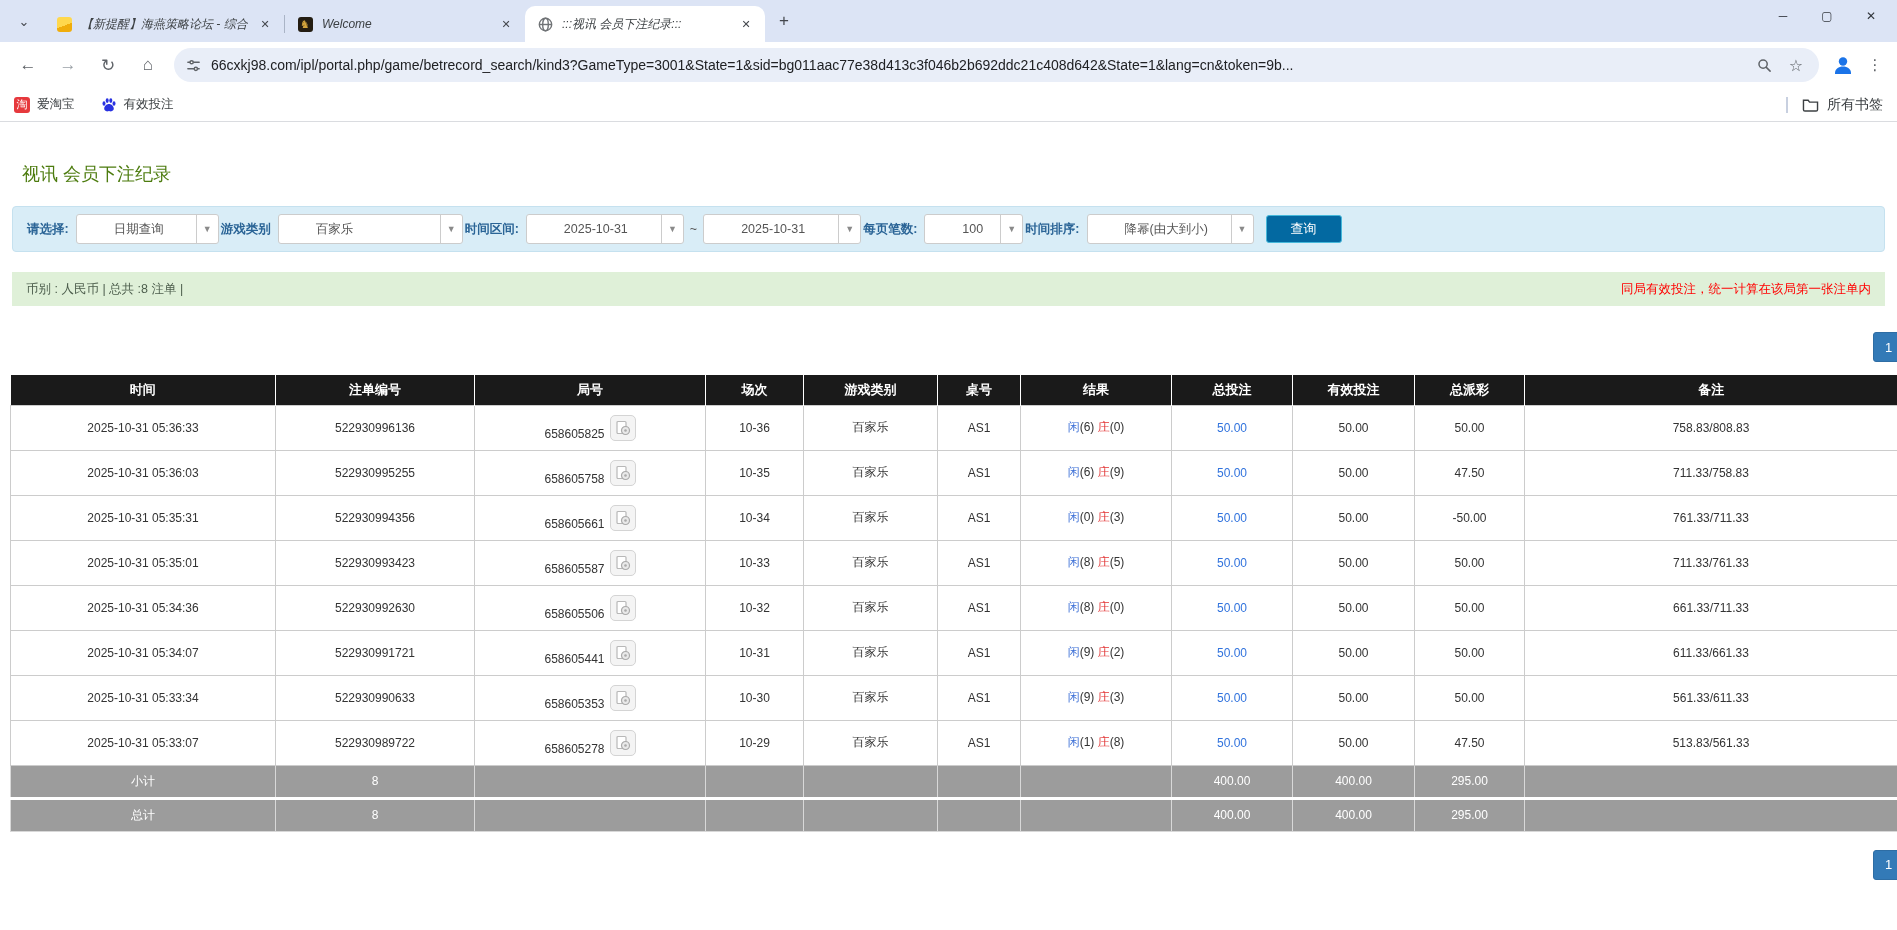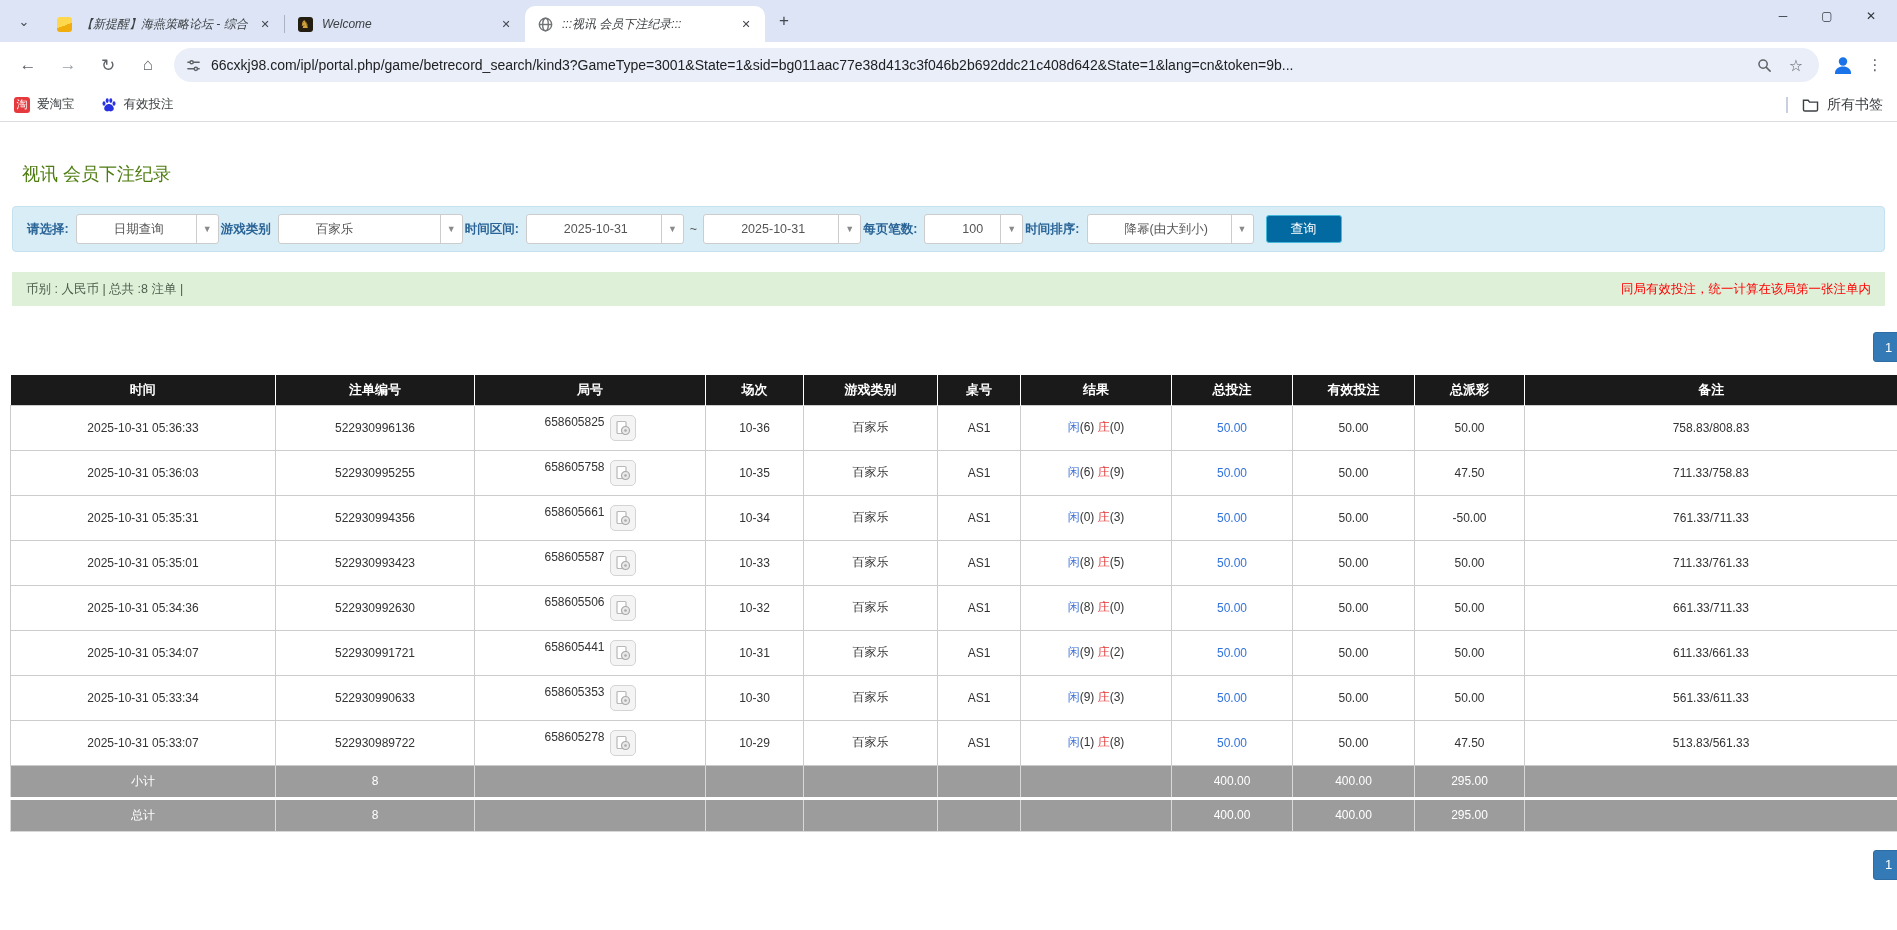--- a/index.html
+++ b/index.html
@@ -80,21 +80,21 @@
   table.bets { border-collapse:collapse; table-layout:fixed; width:1887px; margin:13px 0 0 10px; }
   table.bets thead th { background:#1a1a1a; color:#fff; font-size:13px; font-weight:700; height:30px;
     border-right:1px solid #fff; }
   table.bets thead th:last-child { border-right:none; }
   table.bets tbody td { height:45px; border:1px solid #ccc; text-align:center; font-size:12px; color:#333;
     background:#fff; }
   .res-xian { color:#3c6fd6; }
   .res-zhuang { color:#e23333; }
   .bet-link { color:#3173dd; cursor:pointer; }
   td.neg { color:#ff0000; }
-  .round-cell { display:inline-flex; align-items:flex-start; gap:5px; }
+  .round-cell { display:inline-flex; align-items:flex-end; gap:5px; }
   .film-icon { width:26px; height:26px; background:#f4f4f4; border:1px solid #d4d4d4; border-radius:5px;
     display:inline-flex; align-items:center; justify-content:center; cursor:pointer; }
   table.bets tfoot td { height:33px; background:#9c9c9c; color:#fff; font-size:12px; text-align:center;
     border:1px solid #d8d8d8; }
   table.bets tfoot tr.subtotal td { border-bottom:3px solid #fff; }
 </style>
 </head>
 <body>
 
 <div>

